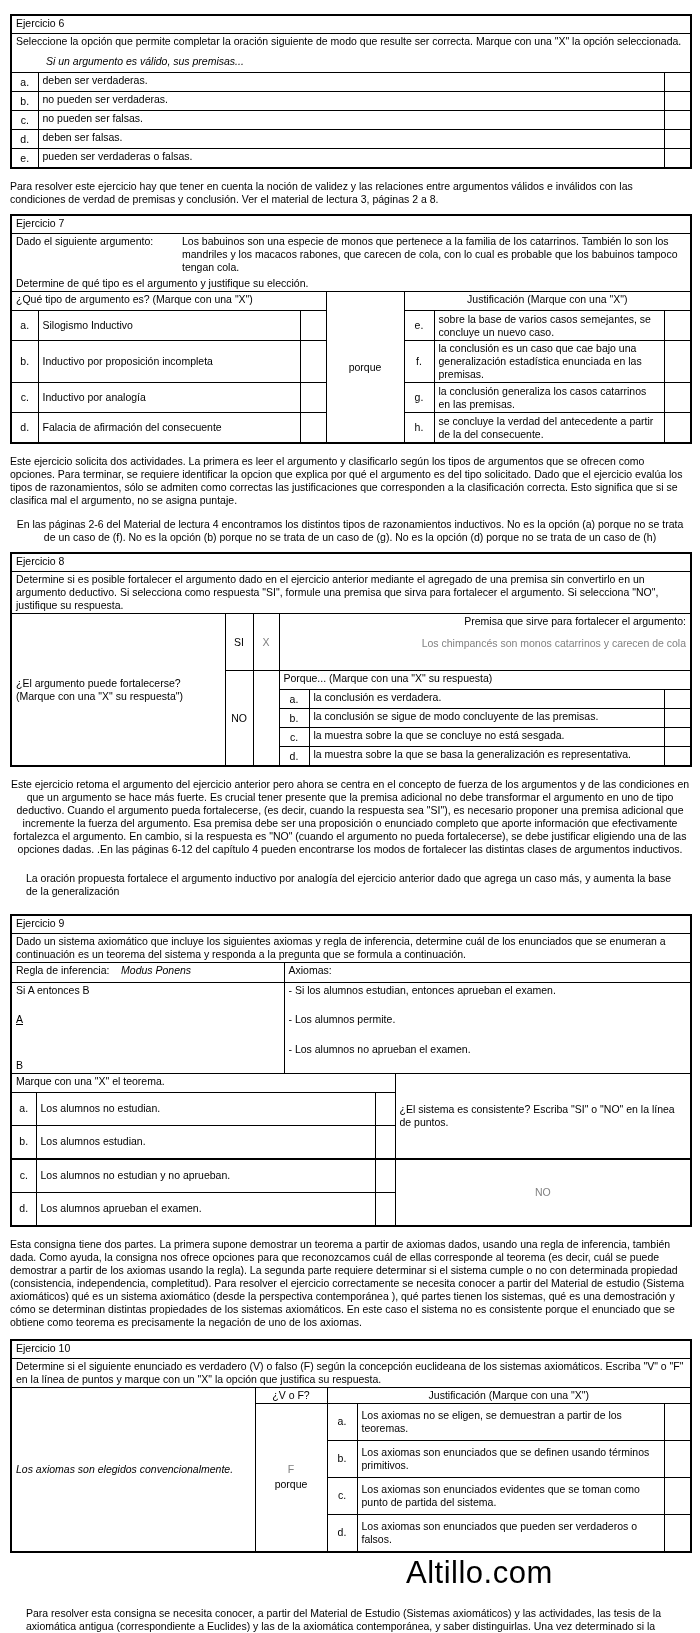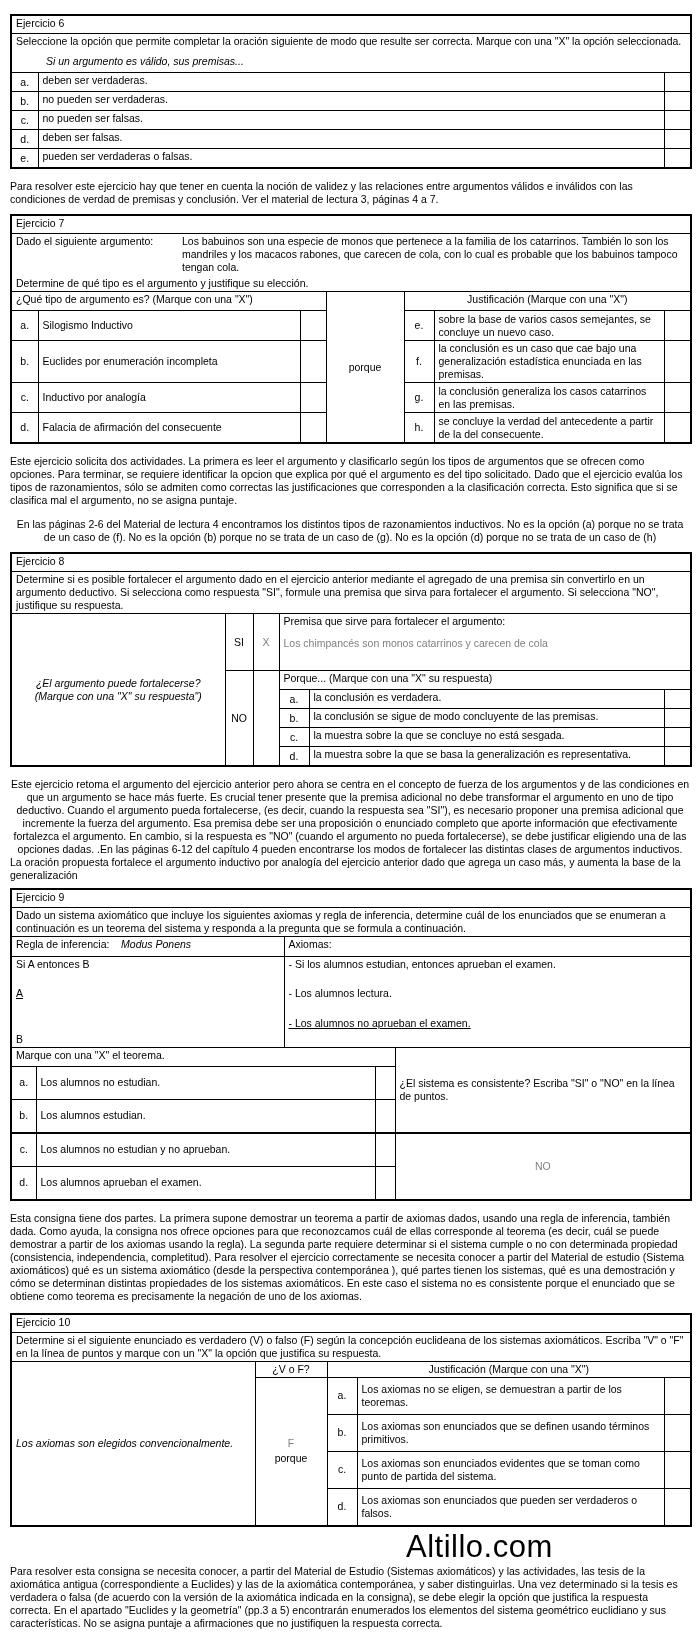--- a/index.html
+++ b/index.html
@@ -17,43 +17,43 @@
   td.title-cell{font-weight:normal;height:15px;}
   td.center{text-align:center;}
   td.vmid{vertical-align:middle;}
   .letter{text-align:center;vertical-align:middle;}
   .chk{vertical-align:middle;}
   .italic{font-style:italic;}
   .gray{color:#808080;}
   .underline{text-decoration:underline;}
   .indent-sentence{margin:7px 0 3px 30px;}
   p.note{margin:11px 0 0 0;}
-  p.note-cont{margin:0;}
+  p.note-cont{margin:16px;}
   .gap8{margin-top:8px;}
   .gap13{margin-top:13px;text-align:center;}
   .gap24{margin-top:24px;}
   .gap6{margin-top:6px;}
   .gap10{margin-top:10px;}
   .arg-row{display:flex;}
   .arg-label{width:166px;flex:none;}
   .arg-text{flex:1;}
   .det-line{margin-top:3px;}
   .porque-cell{text-align:center;vertical-align:middle;}
   .opt17 td{height:16px;}
   .opt28 td{height:27px;vertical-align:middle;}
   .opt31 td{height:30px;vertical-align:middle;}
   .opt35 td{height:34px;vertical-align:middle;}
   .hdr17 td{height:16px;}
-  .q-left{text-align:center;vertical-align:middle;font-style:italic;}
-  .premisa-cell{height:54px;}
+  .q-left{vertical-align:middle;}
+  .premisa-cell{height:54px;text-align:right;}
   .premise-answer{margin-top:9px;}
   .schema-cell div{margin-bottom:16px;}
   .schema-cell div:last-child{margin-bottom:0;}
   .axioms-cell div{margin-bottom:16px;}
-  .axioms-cell div:last-child{margin-bottom:12px;text-decoration:underline;}
+  .axioms-cell div:last-child{margin-bottom:12px;}
   .thick-top td{border-top:2px solid #000;}
   .no-cell{text-align:center;vertical-align:middle;color:#808080;}
   .vof-cell{text-align:center;vertical-align:middle;}
   .vof-cell .ans{color:#808080;display:block;margin-bottom:2px;}
   .statement-cell{vertical-align:middle;font-style:italic;}
   .watermark{font-size:31px;line-height:36px;margin:2px 0 0 396px;letter-spacing:0.5px;}
   .consistente-cell{vertical-align:middle;}
 </style>
 </head>
 <body>
@@ -97,21 +97,21 @@
       <td class="chk"></td>
     </tr>
     <tr class="opt17">
       <td class="letter">e.</td>
       <td>pueden ser verdaderas o falsas.</td>
       <td class="chk"></td>
     </tr>
   </tbody>
     </table>
 
-  <p class="note">Para resolver este ejercicio hay que tener en cuenta la noción de validez y las relaciones entre argumentos válidos e inválidos con las condiciones de verdad de premisas y conclusión. Ver el material de lectura 3, páginas 4 a 7.</p>
+  <p class="note">Para resolver este ejercicio hay que tener en cuenta la noción de validez y las relaciones entre argumentos válidos e inválidos con las condiciones de verdad de premisas y conclusión. Ver el material de lectura 3, páginas 2 a 8.</p>
 
   <table class="extable gap8">
     <colgroup>
       <col style="width:27px">
         <col style="width:262px">
         <col style="width:26px">
       <col style="width:78px">
       <col style="width:30px">
         <col style="width:230px">
         <col style="width:27px">
@@ -137,21 +137,21 @@
     <tr class="opt28">
       <td class="letter">a.</td>
       <td>Silogismo Inductivo</td>
       <td class="chk"></td>
       <td class="letter">e.</td>
       <td>sobre la base de varios casos semejantes, se concluye un nuevo caso.</td>
       <td class="chk"></td>
     </tr>
     <tr class="opt28">
       <td class="letter">b.</td>
-      <td>Euclides por enumeración incompleta</td>
+      <td>Inductivo por proposición incompleta</td>
       <td class="chk"></td>
       <td class="letter">f.</td>
       <td>la conclusión es un caso que cae bajo una generalización estadística enunciada en las premisas.</td>
       <td class="chk"></td>
     </tr>
     <tr class="opt28">
       <td class="letter">c.</td>
       <td>Inductivo por analogía</td>
       <td class="chk"></td>
       <td class="letter">g.</td>
@@ -254,21 +254,21 @@
       <td colspan="3">Axiomas:</td>
     </tr>
     <tr style="height:88px">
       <td colspan="2" class="schema-cell">
         <div>Si A entonces B</div>
         <div class="underline" style="display:inline-block">A</div>
         <div style="margin-top:16px">B</div>
       </td>
       <td colspan="3" class="axioms-cell">
         <div>- Si los alumnos estudian, entonces aprueban el examen.</div>
-        <div>- Los alumnos lectura.</div>
+        <div>- Los alumnos permite.</div>
         <div>- Los alumnos no aprueban el examen.</div>
       </td>
     </tr>
     <tr style="height:19px">
       <td colspan="4">Marque con una "X" el teorema.</td>
       <td rowspan="3" class="consistente-cell">¿El sistema es consistente? Escriba "SI" o "NO" en la línea de puntos.</td>
     </tr>
     <tr class="opt31">
       <td class="letter">a.</td>
       <td colspan="2">Los alumnos no estudian.</td>

